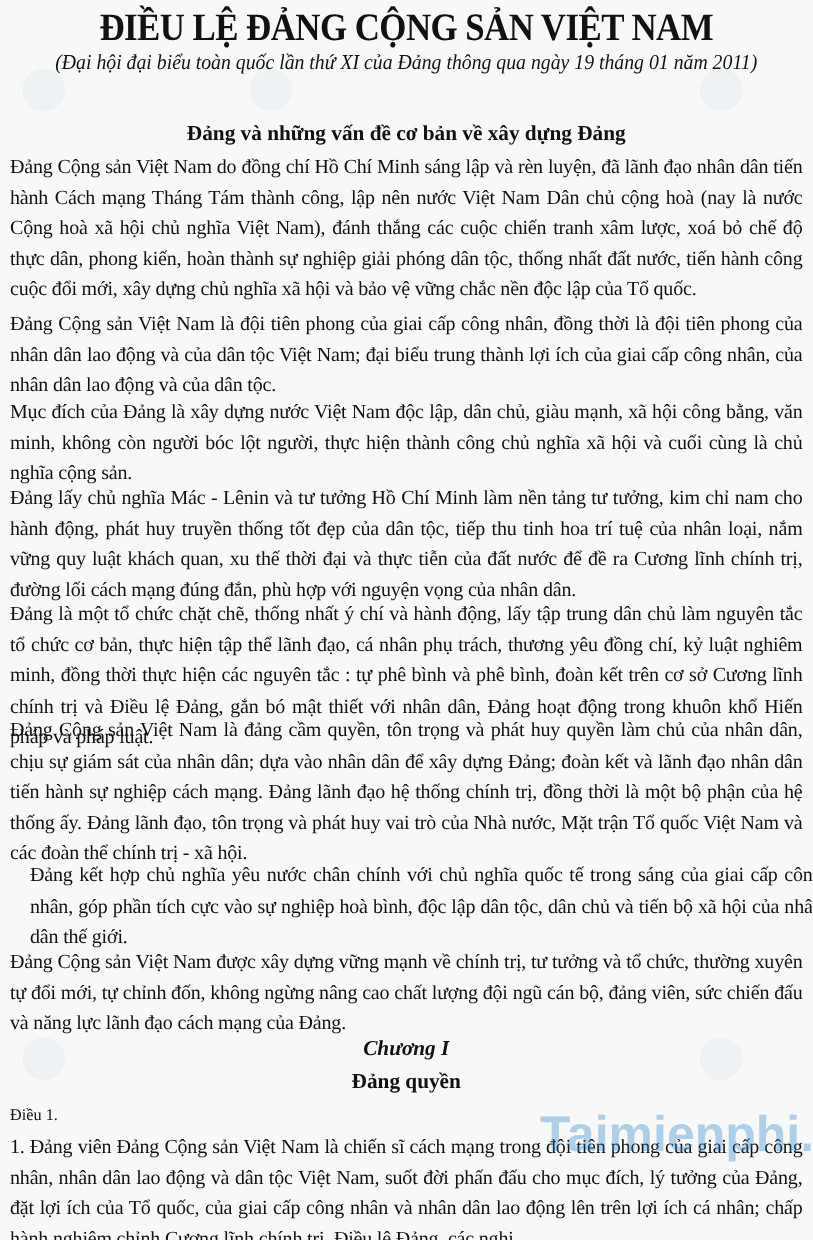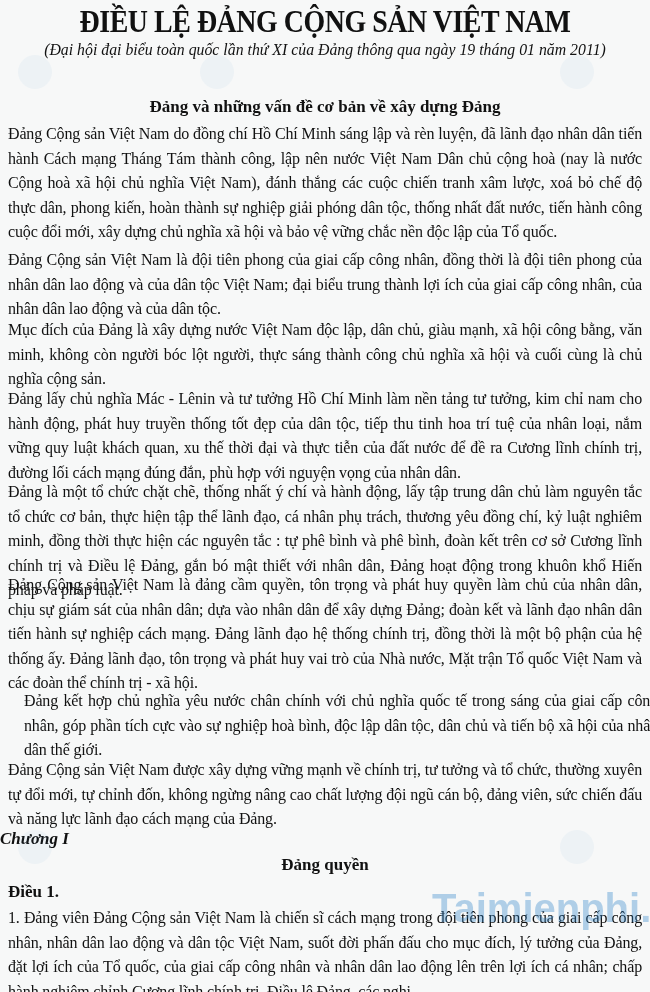--- a/index.html
+++ b/index.html
@@ -23,25 +23,25 @@
   .section-heading {
     position: absolute; left: 0; width: 650px; text-align: center;
     font-size: 17px; font-weight: bold; line-height: 20px;
   }
   .para {
     position: absolute; left: 8px; width: 634px;
     font-size: 16px; line-height: 24.5px; text-align: justify;
     text-align-last: left; letter-spacing: -0.15px;
   }
   .chapter {
-    position: absolute; left: 0; width: 650px; text-align: left;
+    position: absolute; left: 0; width: 650px; text-align: center;
     font-size: 17px; font-weight: bold; font-style: italic; line-height: 20px;
   }
   .article {
-    position: absolute; left: 8px; font-size: 17px; font-weight: bold; line-height: 20px;
+    position: absolute; left: 8px; font-size: 13px; font-weight: normal; line-height: 20px;
   }
   .watermark {
     position: absolute; width: 34px; height: 34px; border-radius: 50%;
     background: rgba(60,140,200,0.05); pointer-events: none;
   }
   .wm-logo {
     position: absolute; left: 432px; top: 888px; width: 170px; height: 40px;
     color: rgba(40,130,200,0.35); font-family: "Liberation Sans", sans-serif;
     font-size: 40px; font-weight: bold; line-height: 40px; pointer-events: none;
   }
@@ -50,21 +50,21 @@
 <body>
 
 <div class="page">
   <div class="title">ĐIỀU LỆ ĐẢNG CỘNG SẢN VIỆT NAM</div>
   <div class="subtitle">(Đại hội đại biểu toàn quốc lần thứ XI của Đảng thông qua ngày 19 tháng 01 năm 2011)</div>
 
   <div class="section-heading" style="top:97px;">Đảng và những vấn đề cơ bản về xây dựng Đảng</div>
 
   <div class="para" style="top:122px;">Đảng Cộng sản Việt Nam do đồng chí Hồ Chí Minh sáng lập và rèn luyện, đã lãnh đạo nhân dân tiến hành Cách mạng Tháng Tám thành công, lập nên nước Việt Nam Dân chủ cộng hoà (nay là nước Cộng hoà xã hội chủ nghĩa Việt Nam), đánh thắng các cuộc chiến tranh xâm lược, xoá bỏ chế độ thực dân, phong kiến, hoàn thành sự nghiệp giải phóng dân tộc, thống nhất đất nước, tiến hành công cuộc đổi mới, xây dựng chủ nghĩa xã hội và bảo vệ vững chắc nền độc lập của Tổ quốc.</div>
   <div class="para" style="top:248px;">Đảng Cộng sản Việt Nam là đội tiên phong của giai cấp công nhân, đồng thời là đội tiên phong của nhân dân lao động và của dân tộc Việt Nam; đại biểu trung thành lợi ích của giai cấp công nhân, của nhân dân lao động và của dân tộc.</div>
-  <div class="para" style="top:318px;">Mục đích của Đảng là xây dựng nước Việt Nam độc lập, dân chủ, giàu mạnh, xã hội công bằng, văn minh, không còn người bóc lột người, thực sáng thành công chủ nghĩa xã hội và cuối cùng là chủ nghĩa cộng sản.</div>
+  <div class="para" style="top:318px;">Mục đích của Đảng là xây dựng nước Việt Nam độc lập, dân chủ, giàu mạnh, xã hội công bằng, văn minh, không còn người bóc lột người, thực hiện thành công chủ nghĩa xã hội và cuối cùng là chủ nghĩa cộng sản.</div>
   <div class="para" style="top:387px;">Đảng lấy chủ nghĩa Mác - Lênin và tư tưởng Hồ Chí Minh làm nền tảng tư tưởng, kim chỉ nam cho hành động, phát huy truyền thống tốt đẹp của dân tộc, tiếp thu tinh hoa trí tuệ của nhân loại, nắm vững quy luật khách quan, xu thế thời đại và thực tiễn của đất nước để đề ra Cương lĩnh chính trị, đường lối cách mạng đúng đắn, phù hợp với nguyện vọng của nhân dân.</div>
   <div class="para" style="top:480px;">Đảng là một tổ chức chặt chẽ, thống nhất ý chí và hành động, lấy tập trung dân chủ làm nguyên tắc tổ chức cơ bản, thực hiện tập thể lãnh đạo, cá nhân phụ trách, thương yêu đồng chí, kỷ luật nghiêm minh, đồng thời thực hiện các nguyên tắc : tự phê bình và phê bình, đoàn kết trên cơ sở Cương lĩnh chính trị và Điều lệ Đảng, gắn bó mật thiết với nhân dân, Đảng hoạt động trong khuôn khổ Hiến pháp và pháp luật.</div>
   <div class="para" style="top:573px;">Đảng Cộng sản Việt Nam là đảng cầm quyền, tôn trọng và phát huy quyền làm chủ của nhân dân, chịu sự giám sát của nhân dân; dựa vào nhân dân để xây dựng Đảng; đoàn kết và lãnh đạo nhân dân tiến hành sự nghiệp cách mạng. Đảng lãnh đạo hệ thống chính trị, đồng thời là một bộ phận của hệ thống ấy. Đảng lãnh đạo, tôn trọng và phát huy vai trò của Nhà nước, Mặt trận Tổ quốc Việt Nam và các đoàn thể chính trị - xã hội.</div>
   <div class="para" style="top:689px;margin-left:16px;">Đảng kết hợp chủ nghĩa yêu nước chân chính với chủ nghĩa quốc tế trong sáng của giai cấp công nhân, góp phần tích cực vào sự nghiệp hoà bình, độc lập dân tộc, dân chủ và tiến bộ xã hội của nhân dân thế giới.</div>
   <div class="para" style="top:758px;">Đảng Cộng sản Việt Nam được xây dựng vững mạnh về chính trị, tư tưởng và tổ chức, thường xuyên tự đổi mới, tự chỉnh đốn, không ngừng nâng cao chất lượng đội ngũ cán bộ, đảng viên, sức chiến đấu và năng lực lãnh đạo cách mạng của Đảng.</div>
 
   <div class="chapter" style="top:829px;">Chương I</div>
   <div class="section-heading" style="top:855px;">Đảng quyền</div>
 
   <div class="article" style="top:882px;">Điều 1.</div>

